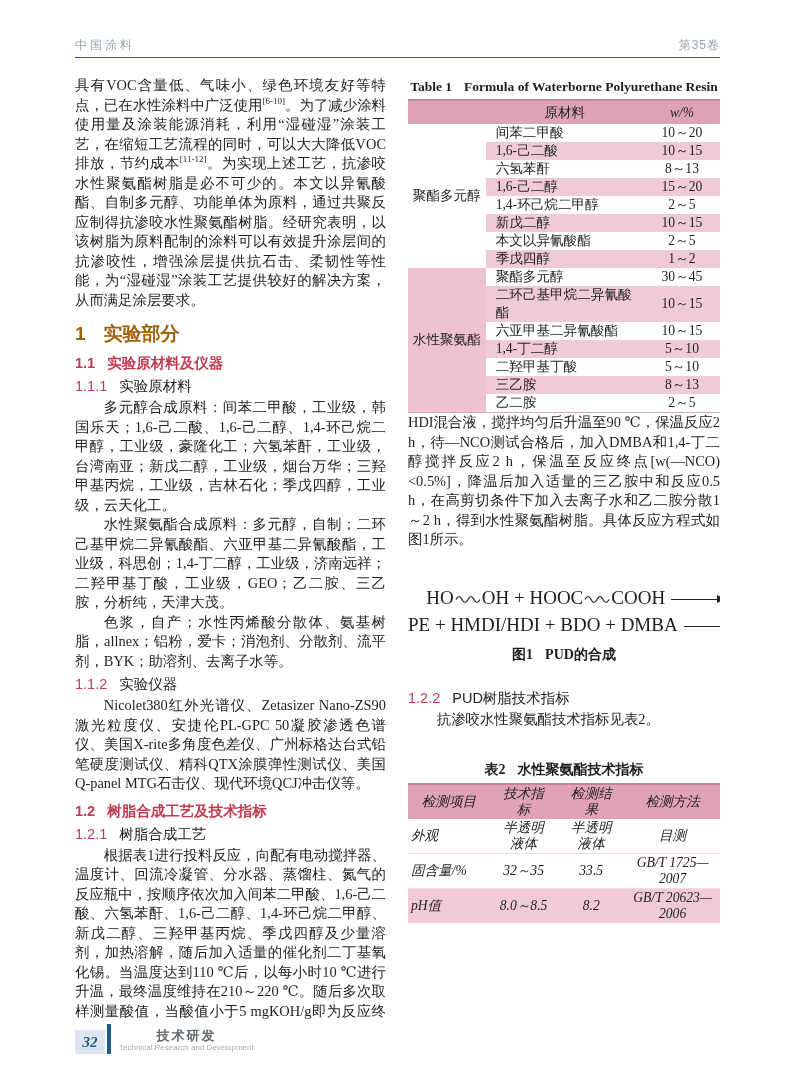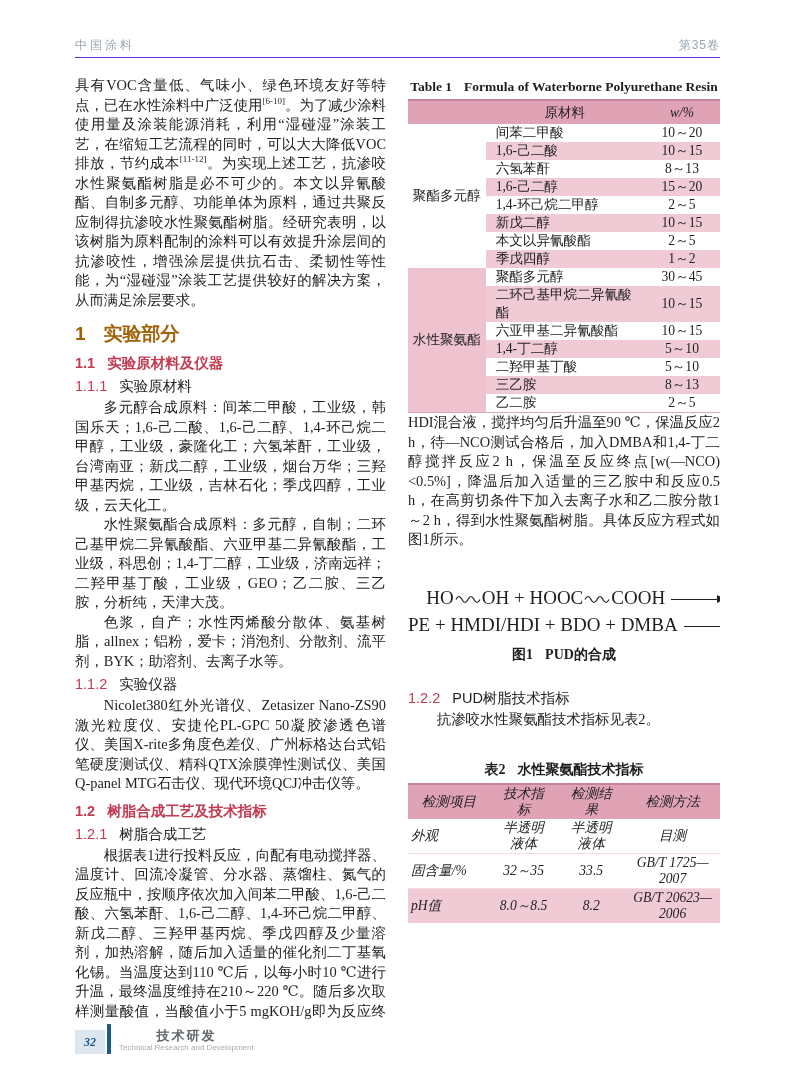--- a/index.html
+++ b/index.html
@@ -73,21 +73,21 @@
   .t2{width:100%;margin-top:4px;font-size:13.6px;
       border-top:2px solid #c5849a;border-bottom:1px solid #e4bcc8;}
   .t2 td{padding:1px 8px;text-align:center;border-bottom:1px solid #f3dde3;line-height:16px;font-style:italic;}
   .t2 .hrow td{background:#e0a3b5;height:24px;border-bottom:none;}
   .t2 td.lab{text-align:left;padding-left:3px;word-break:break-all;}
   .t2 .alt td{background:#f0cbd5;border-bottom:1px solid #fff;}
   .t2 .c0{width:84px;}.t2 .c1{width:66px;}.t2 .c2{width:64px;}.t2 .c3{width:98px;}
   
   .pg-footer{position:absolute;left:75px;top:1024px;display:flex;align-items:flex-end;}
   .pagebox{width:30px;height:24px;background:#dde6ee;color:#1d5a8c;
-    font-style:italic;font-weight:bold;font-size:12px;
+    font-style:italic;font-weight:bold;font-size:15px;
     display:flex;align-items:center;justify-content:center;}
   .fbar{width:4px;height:30px;background:#1d5a8c;margin-left:2px;margin-right:8px;}
   .flabels{display:flex;flex-direction:column;justify-content:flex-end;padding-bottom:1px;}
   .f-cn{font-family:"Liberation Sans","DejaVu Sans",sans-serif;font-weight:bold;
         font-size:13px;color:#5f666b;letter-spacing:2px;line-height:15px;text-align:center;}
   .f-en{font-family:"Liberation Sans","DejaVu Sans",sans-serif;
         font-size:8px;color:#a6acb2;line-height:10px;}
 </style>
 </head>
 <body>

